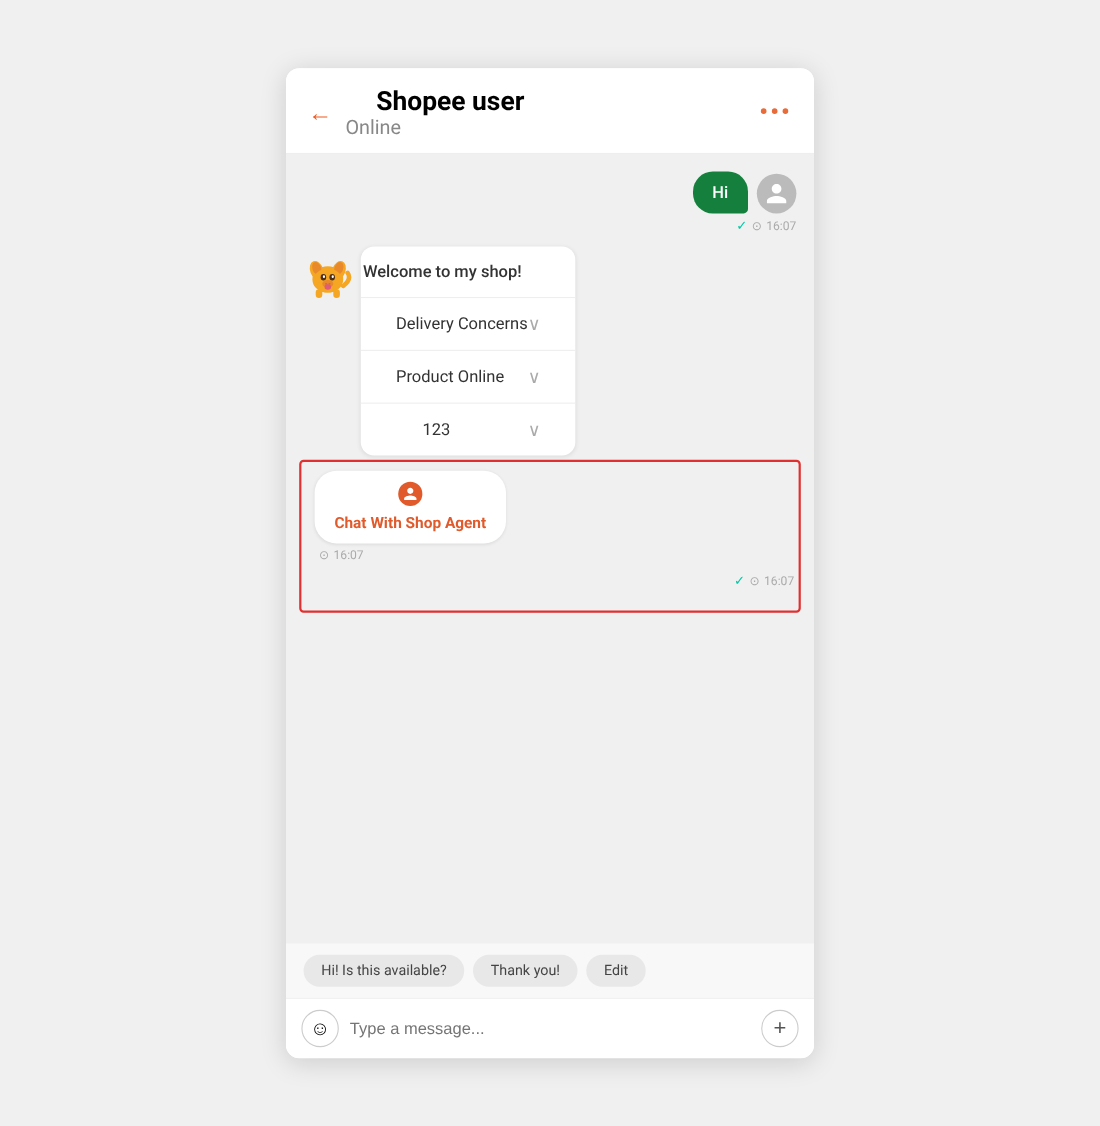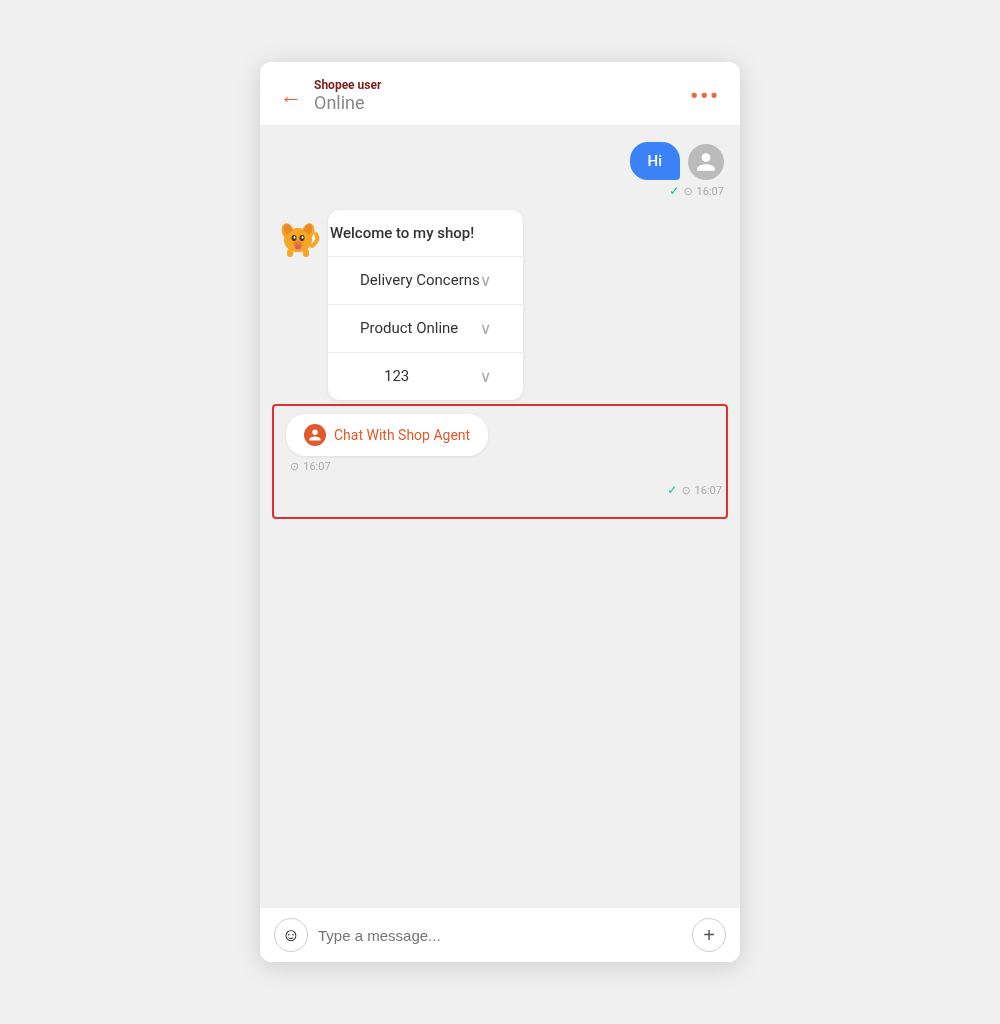--- a/index.html
+++ b/index.html
@@ -37,23 +37,24 @@
       align-items: center;
       gap: 12px;
     }
     .back-arrow {
       color: #f05d23;
       font-size: 22px;
       cursor: pointer;
     }
     .header-info {}
     .header-title {
-      font-size: 12px;
+      font-size: 24px;
       font-weight: 700;
-      color: #7f1d1d;
+      color: #000000;
+      margin-left: 28px;
     }
     .header-status {
       font-size: 18px;
       color: #888;
     }
     .header-more {
       color: #e86c3a;
       font-size: 22px;
       font-weight: 700;
       letter-spacing: 2px;
@@ -78,21 +79,21 @@
     }
     .msg-row-left {
       display: flex;
       justify-content: flex-start;
       align-items: flex-start;
       gap: 8px;
       margin-bottom: 4px;
     }
 
     .bubble-out {
-      background: #3b82f6;
+      background: #15803d;
       color: #fff;
       border-radius: 18px 18px 4px 18px;
       padding: 10px 18px;
       font-size: 15px;
       font-weight: 500;
       max-width: 200px;
     }
 
     .avatar {
       width: 36px;
@@ -175,25 +176,26 @@
       justify-content: flex-start;
       margin-bottom: 4px;
       padding-left: 8px;
     }
     .agent-bubble {
       background: #fff;
       border-radius: 20px;
       padding: 10px 18px;
       font-size: 14px;
       color: #e05a2b;
-      font-weight: 400;
+      font-weight: 700;
       display: flex;
       align-items: center;
       gap: 8px;
       box-shadow: 0 1px 3px rgba(0,0,0,0.08);
+      flex-direction: column;
     }
     .agent-icon {
       width: 22px;
       height: 22px;
       background: #e05a2b;
       border-radius: 50%;
       display: flex;
       align-items: center;
       justify-content: center;
       color: white;
@@ -371,20 +373,25 @@
         <span class="clock-icon">⊙</span>
         <span>16:07</span>
       </div>
 
     </div>
 
     <div style="height: 100px;"></div>
 
   </div>
 
+  <div class="quick-replies">
+    <button class="quick-reply-btn">Hi! Is this available?</button>
+    <button class="quick-reply-btn">Thank you!</button>
+    <button class="quick-reply-btn">Edit</button>
+  </div>
 
   <div class="input-bar">
     <button class="emoji-btn">
       <span>☺</span>
     </button>
     <input class="msg-input" type="text" placeholder="Type a message..." style="">
     <button class="add-btn">
       <span>+</span>
     </button>
   </div>

